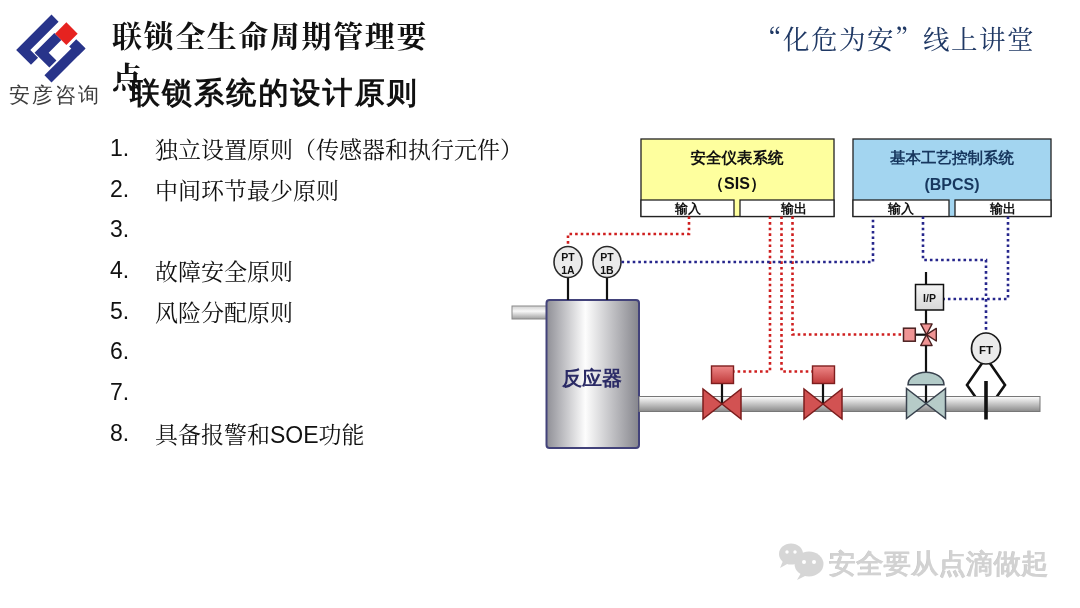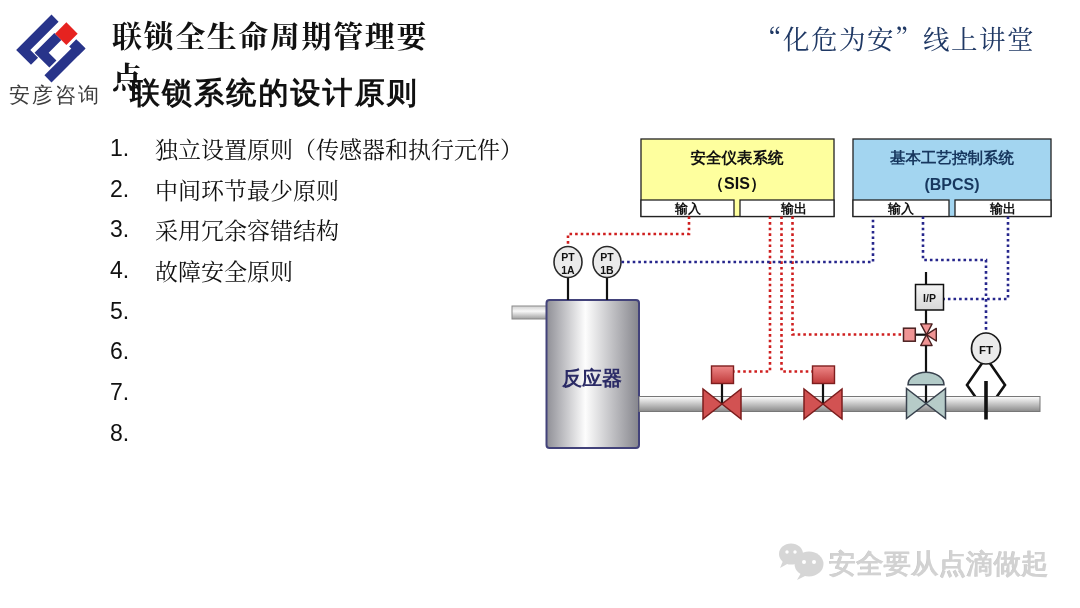--- a/index.html
+++ b/index.html
@@ -44,37 +44,38 @@
     <div class="row">
         <span class="num">1.</span>
         <span>独立设置原则（传感器和执行元件）</span>
       </div>
     <div class="row">
         <span class="num">2.</span>
         <span>中间环节最少原则</span>
       </div>
     <div class="row">
         <span class="num">3.</span>
-        <span>采用冗余容错结构</span>
       </div>
     <div class="row">
         <span class="num">4.</span>
         <span>故障安全原则</span>
       </div>
     <div class="row">
         <span class="num">5.</span>
+        <span>风险分配原则</span>
       </div>
     <div class="row">
         <span class="num">6.</span>
       </div>
     <div class="row">
         <span class="num">7.</span>
       </div>
     <div class="row">
         <span class="num">8.</span>
+        <span>具备报警和SOE功能</span>
       </div>
   </div>
 
   <svg id="diag" width="1080" height="608" viewBox="0 0 1080 608" style="position:absolute;left:0;top:0">
     <defs>
       <linearGradient id="gReact" x1="0" y1="0" x2="1" y2="0">
         <stop offset="0" stop-color="#8f8f96"></stop>
           <stop offset="0.42" stop-color="#fdfdfd"></stop>
           <stop offset="1" stop-color="#85858c"></stop>
       </linearGradient>

